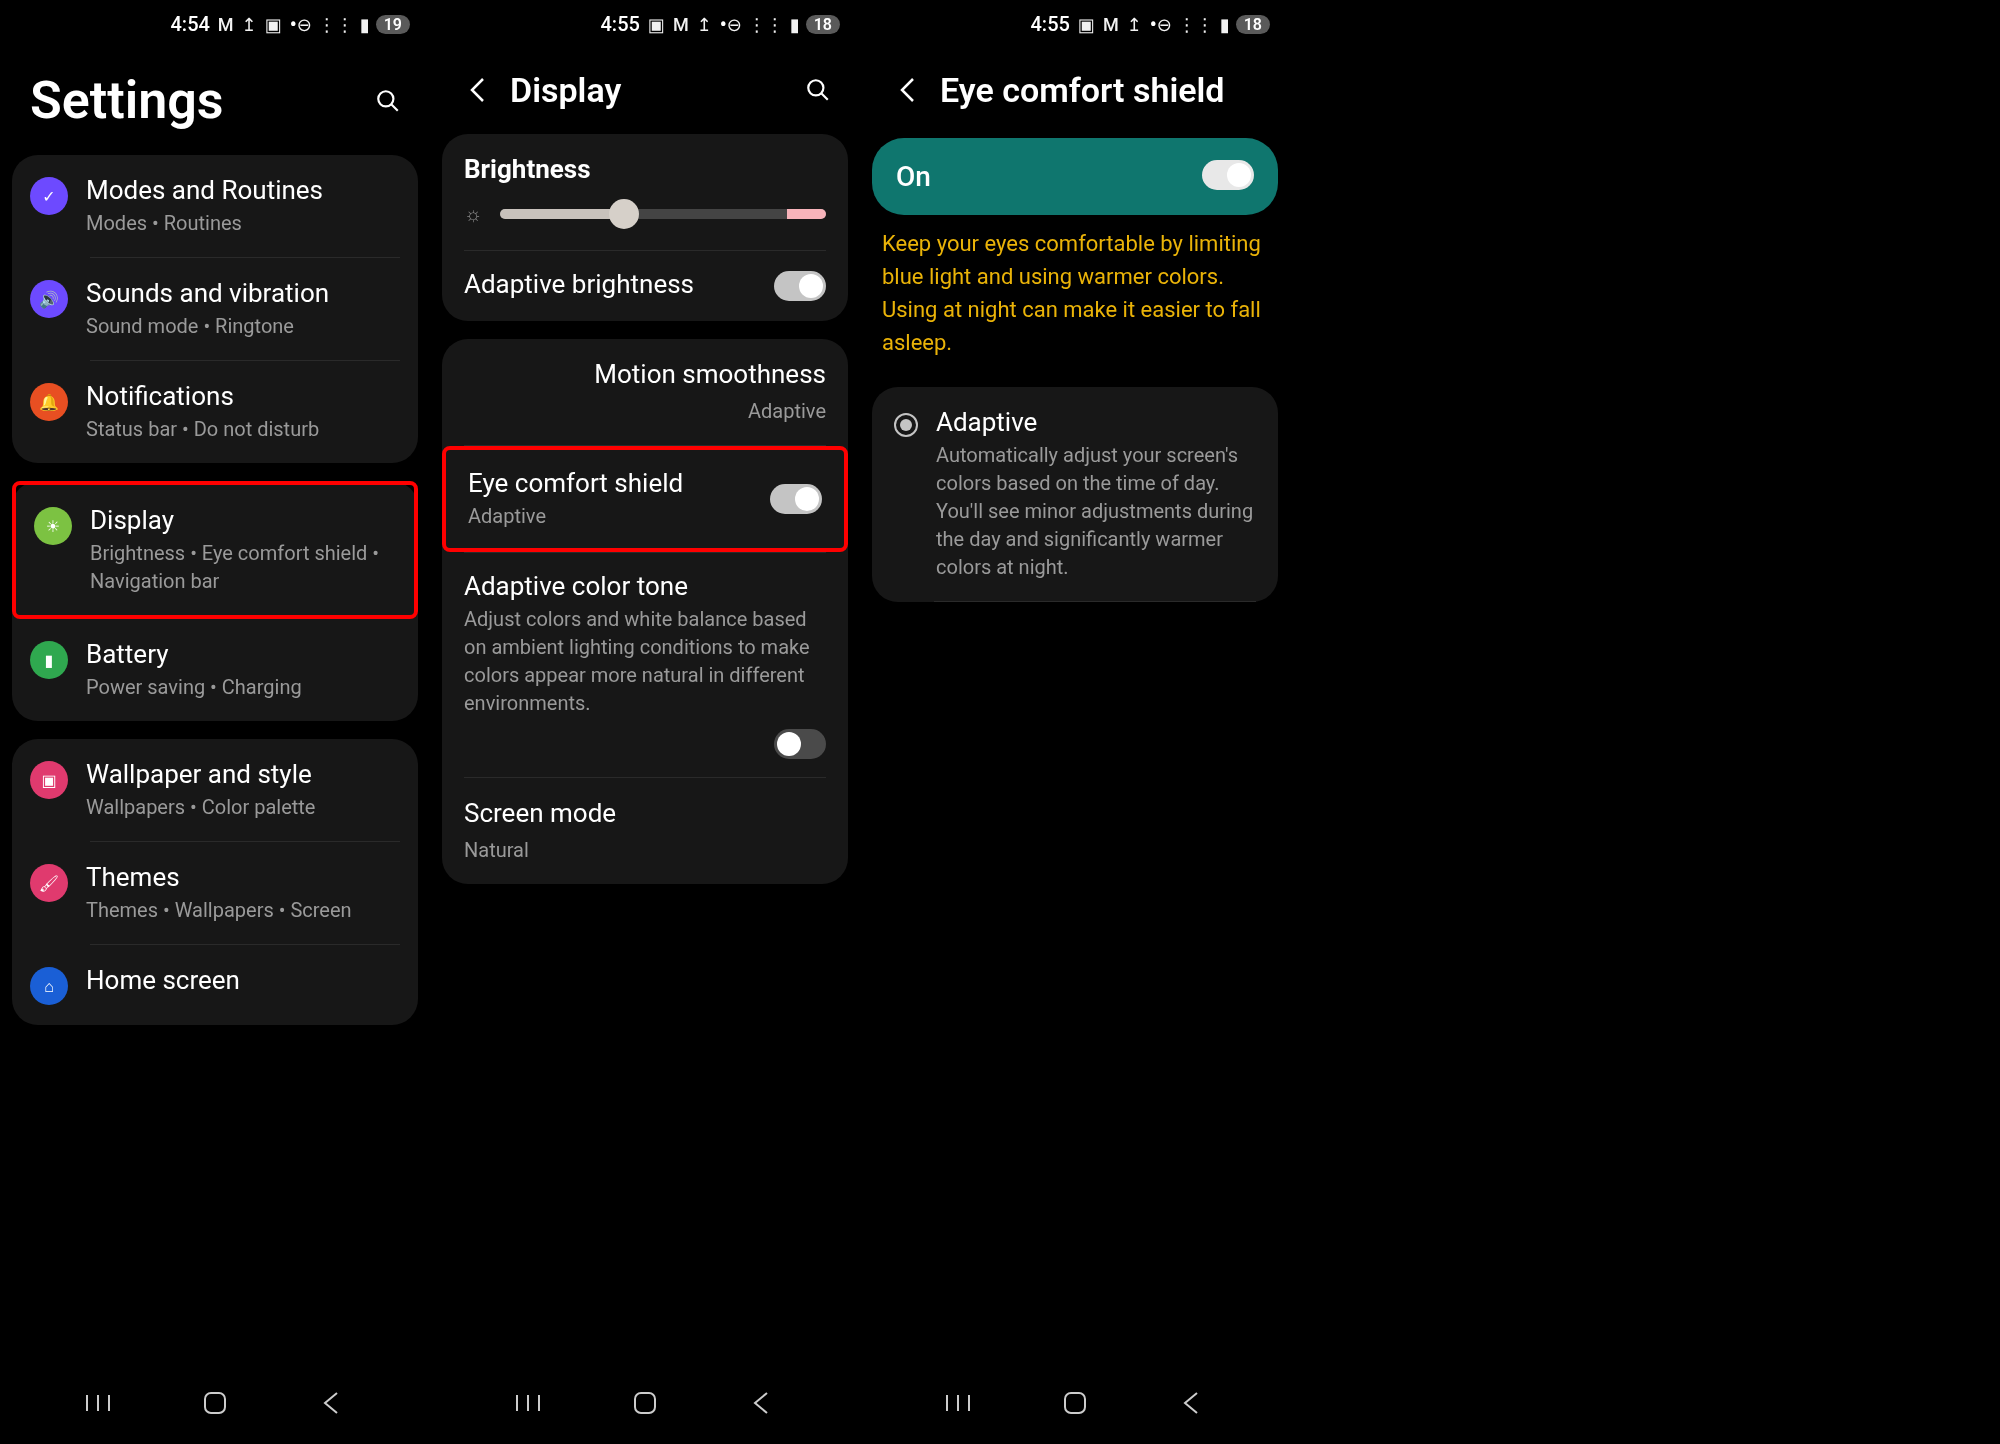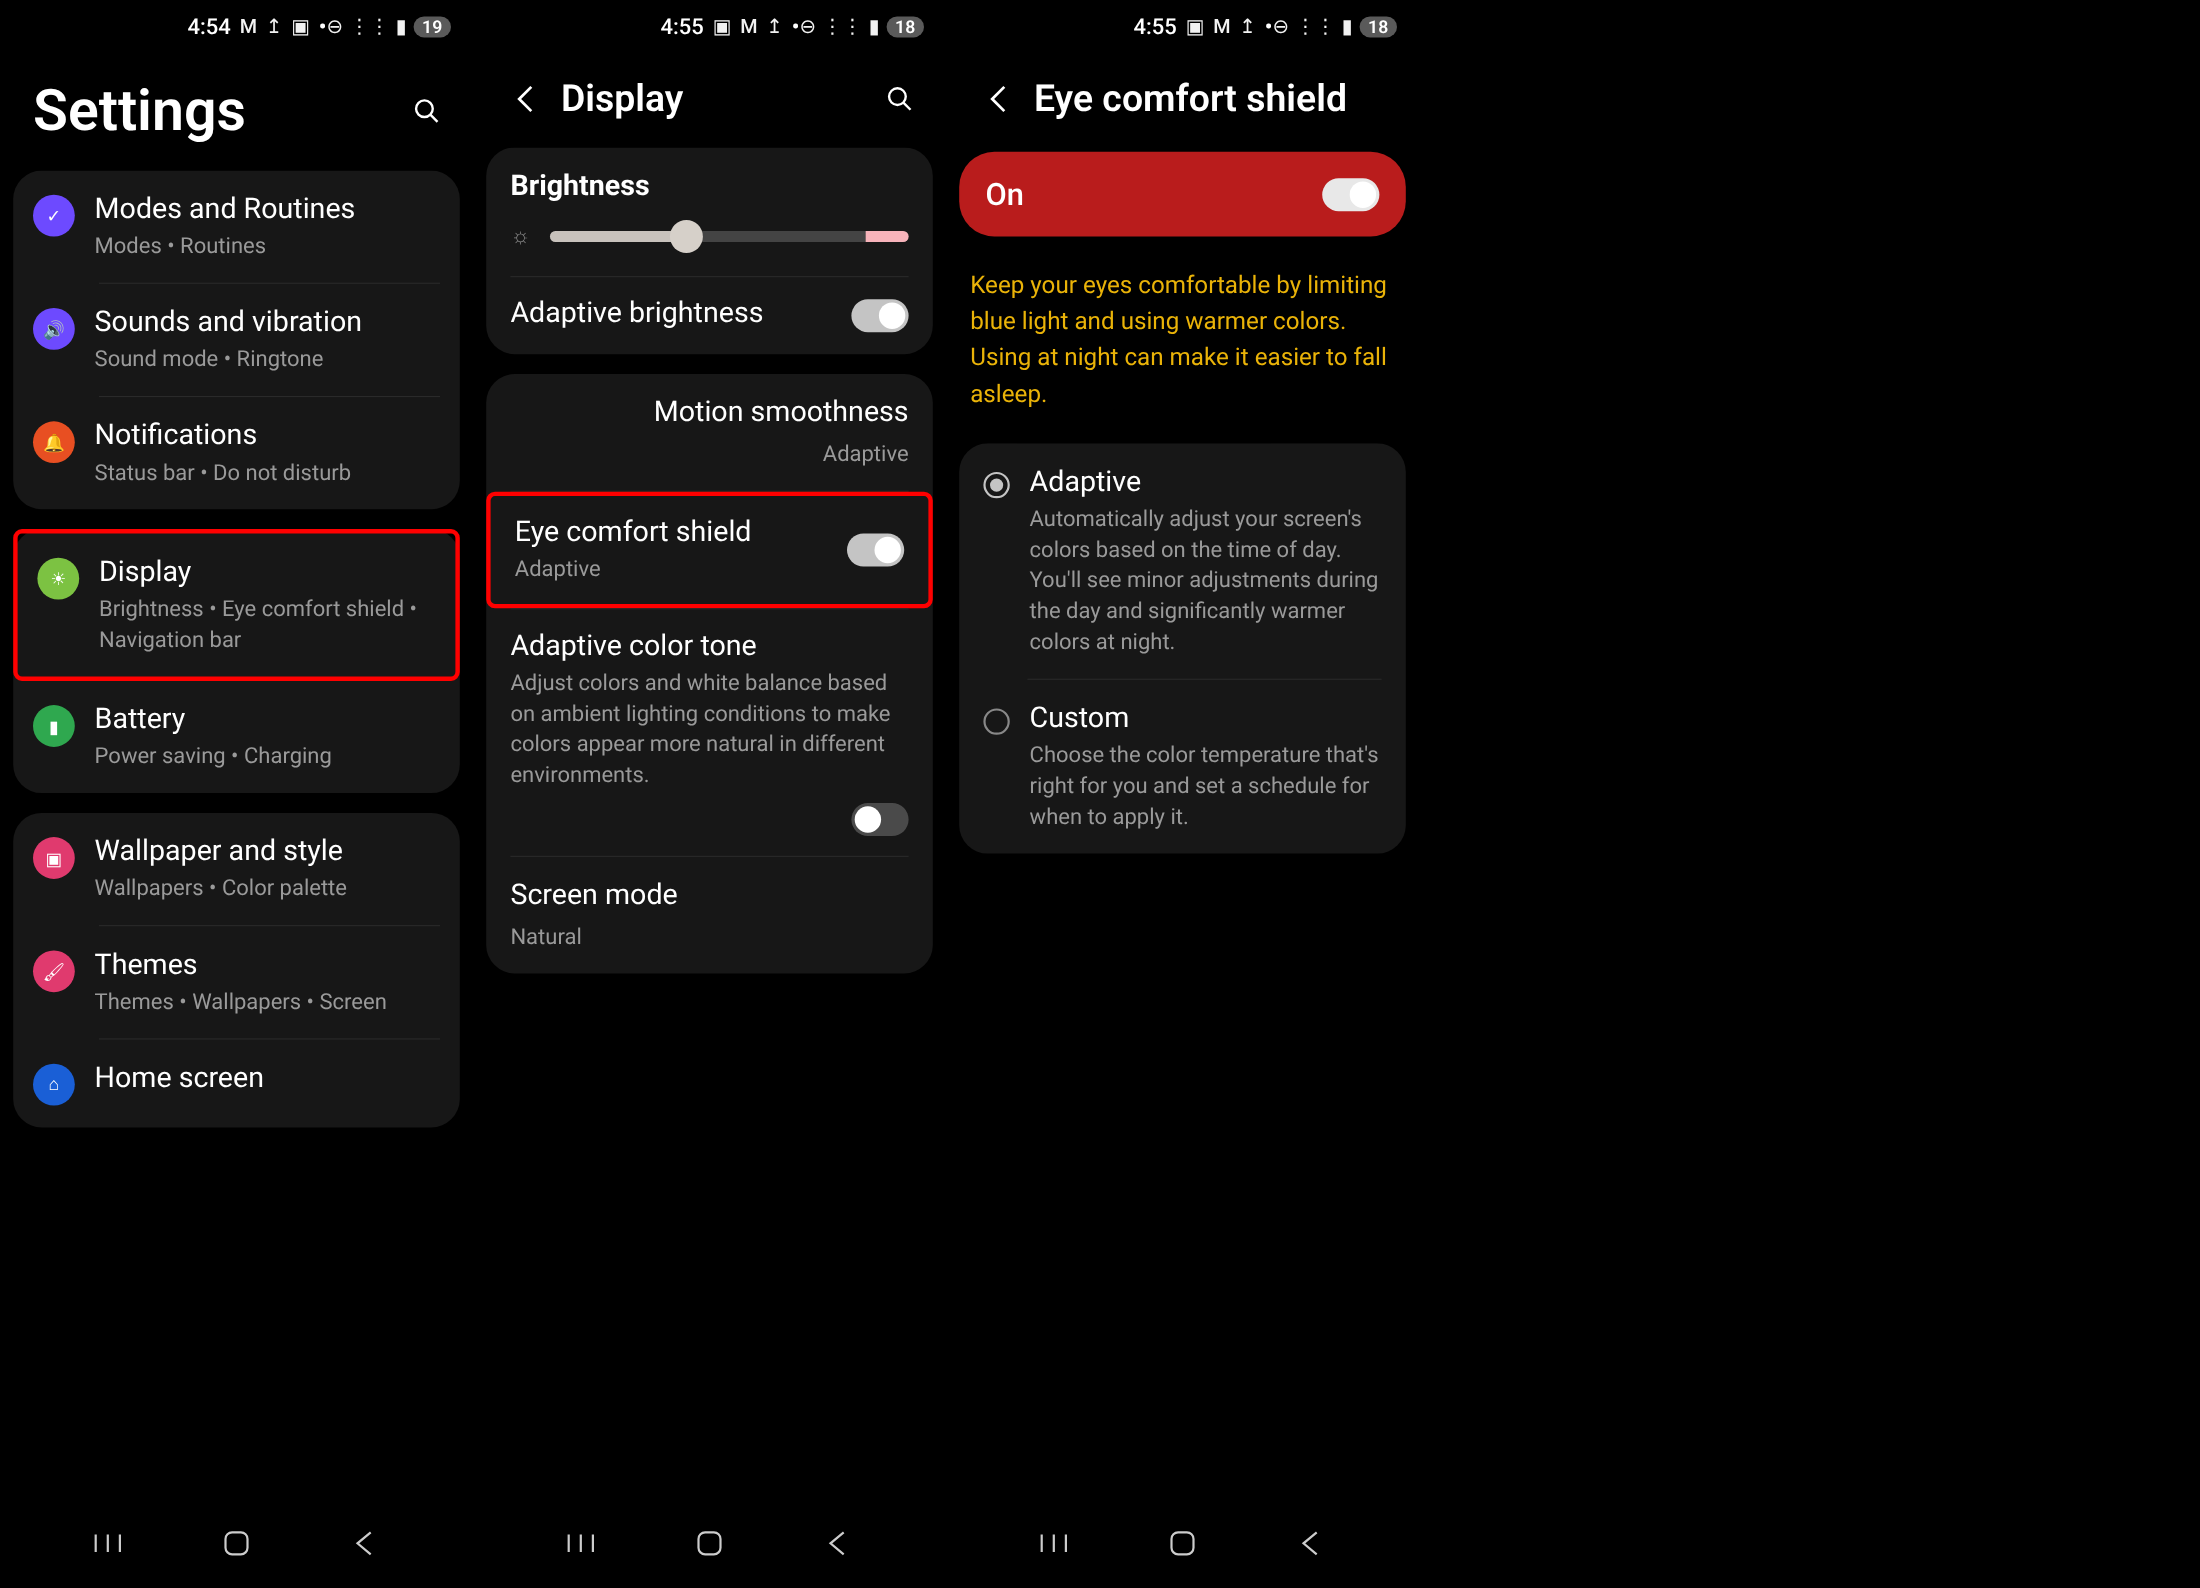--- a/index.html
+++ b/index.html
@@ -128,23 +128,23 @@
   }
   .radio.selected { border-color: #c4c4c4; }
   .radio-dot { width: 12px; height: 12px; border-radius: 50%; background: #c4c4c4; }
   .info-text { font-size: 22px; color: #eab308; line-height: 1.5; padding: 10px 22px 28px; }
   .nav-bar {
     display: flex; justify-content: space-around; align-items: center;
     padding: 22px 40px 26px;
   }
   .nav-btn { width: 40px; height: 30px; display: flex; align-items: center; justify-content: center; cursor: pointer; }
   .main-toggle-card {
-    background: #b91c1c; border-radius: 32px;
-    display: flex; align-items: center; justify-content: space-between;
-    padding: 22px 24px; margin: 4px 12px 18px;
+    background: #0f766e; border-radius: 32px;
+    display: flex; align-items: flex-start; justify-content: space-between;
+    padding: 22px 24px; margin: 4px 12px 2px;
   }
   .main-toggle-label { font-size: 28px; font-weight: 500; }
   .small-divider { height: 1px; background: #2a2a2a; margin: 0 22px; }
 </style>
 </head>
 <body>
 
 <div class="panel">
   <div class="status-bar">
     <div class="status-left">
@@ -399,27 +399,20 @@
       <div class="radio-row">
         <div class="radio selected">
             <div class="radio-dot"></div>
           </div>
         <div class="row-text">
           <div class="row-title">Adaptive</div>
           <div class="row-sub">Automatically adjust your screen's colors based on the time of day. You'll see minor adjustments during the day and significantly warmer colors at night.</div>
         </div>
       </div>
       <div class="small-divider" style="margin-left:62px"></div>
-      <div class="radio-row">
-        <div class="radio"></div>
-        <div class="row-text">
-          <div class="row-title">Custom</div>
-          <div class="row-sub">Choose the color temperature that's right for you and set a schedule for when to apply it.</div>
-        </div>
-      </div>
     </div>
   </div>
   <div class="nav-bar">
     <div class="nav-btn">
         <svg width="26" height="20">
           <line x1="2" y1="2" x2="2" y2="18" stroke="#ccc" stroke-width="2"></line>
           <line x1="13" y1="2" x2="13" y2="18" stroke="#ccc" stroke-width="2"></line>
           <line x1="24" y1="2" x2="24" y2="18" stroke="#ccc" stroke-width="2"></line>
         </svg>
       </div>

